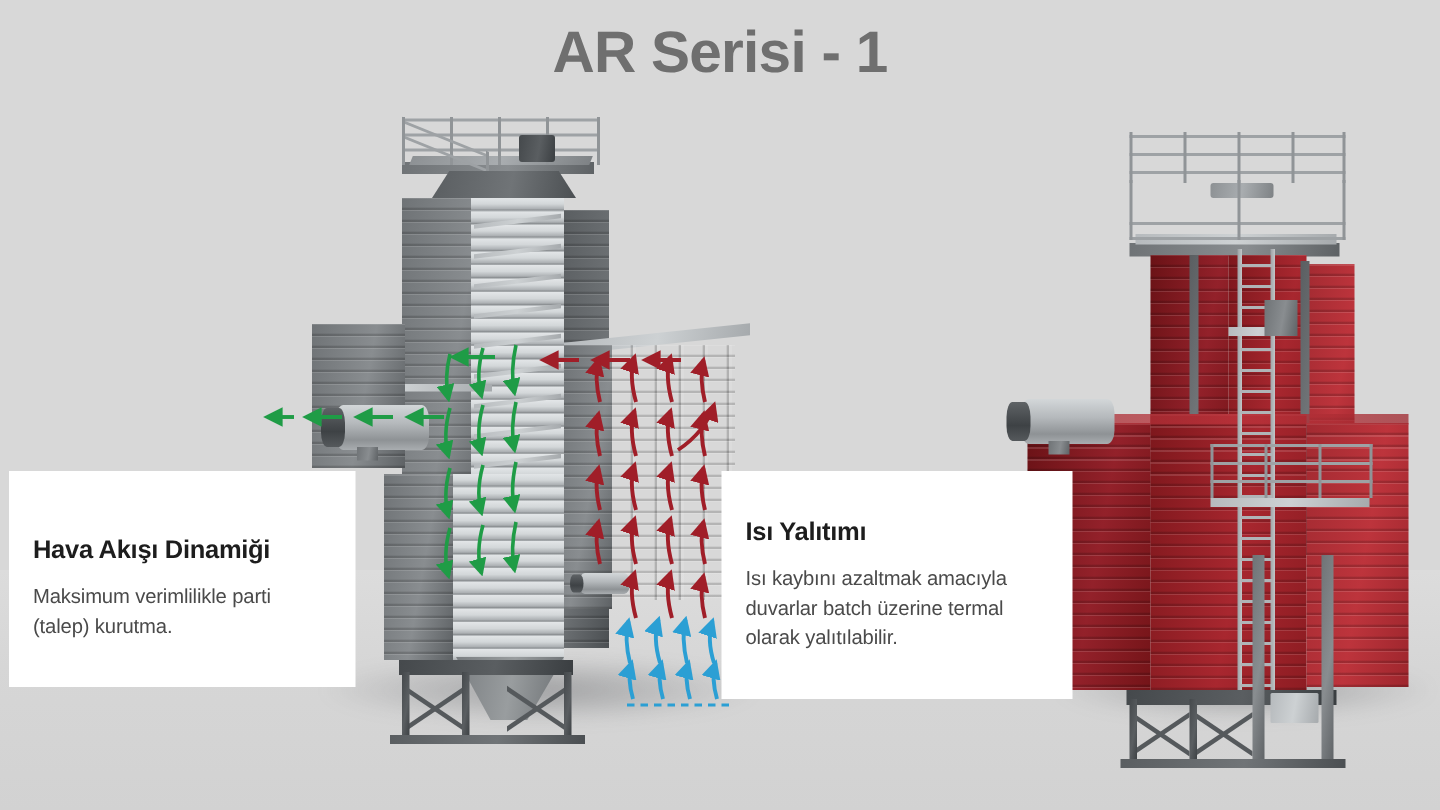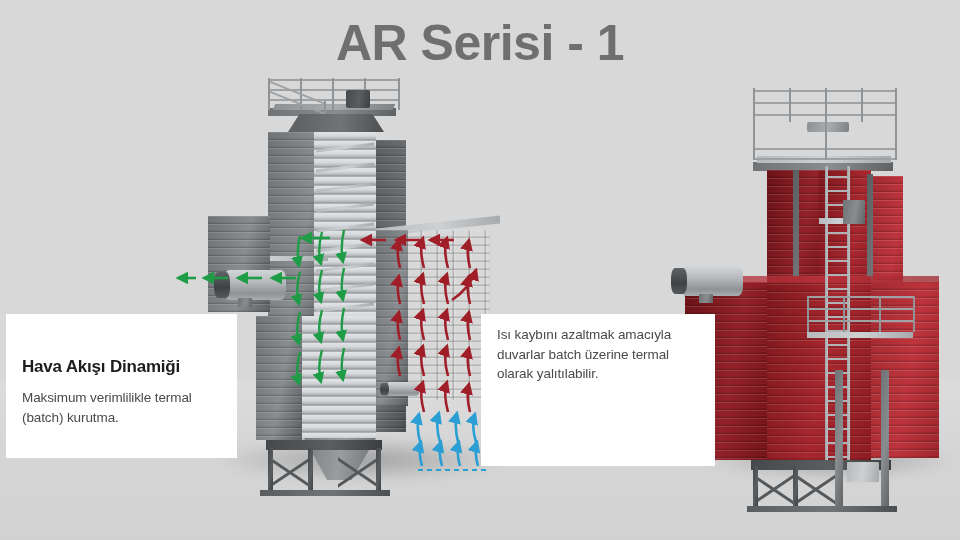--- a/index.html
+++ b/index.html
@@ -32,21 +32,21 @@
     filter: blur(5px);
   }
 
   
   .title {
     position: absolute;
     top: 14px;
     left: 0;
     width: 960px;
     text-align: center;
-    font-size: 50px;
+    font-size: 39px;
     font-weight: 700;
     letter-spacing: -0.5px;
     color: #6f6f6f;
   }
 
   
   .card {
     position: absolute;
     background: #ffffff;
     box-sizing: border-box;
@@ -426,20 +426,21 @@
     <div class="panel st-light" style="left:172px; top:392px; width:32px; height:20px; border-radius:1px;"></div>
     <div class="panel st3" style="left:72px; top:436px; width:150px; height:6px;"></div>
 
     <div class="fan-body" style="left:6px; top:196px; width:62px; height:30px;"></div>
     <div class="fan-cap" style="left:-4px; top:198px; width:16px; height:26px;"></div>
     <div class="panel st2" style="left:24px; top:224px; width:14px; height:9px;"></div>
   </div>
 
   <div class="card" id="card-airflow">
     <div class="card-title">Hava Akışı Dinamiği</div>
-    <div class="card-body">Maksimum verimlilikle termal (batch) kurutma.</div>
+    <div class="card-body">Maksimum verimlilikle parti (talep) kurutma.</div>
   </div>
 
   <div class="card" id="card-insulation">
+    <div class="card-title">Isı Yalıtımı</div>
     <div class="card-body">Isı kaybını azaltmak amacıyla duvarlar batch üzerine termal olarak yalıtılabilir.</div>
   </div>
 
 </div>
 
 </body></html>

